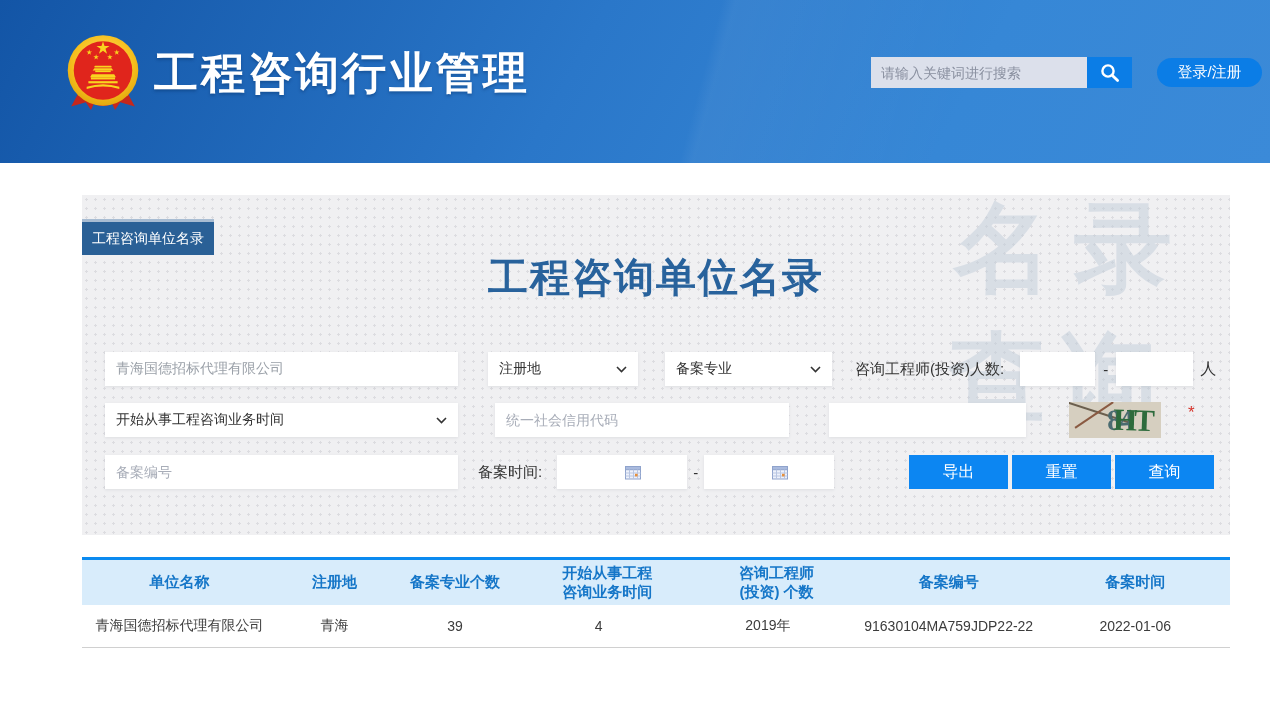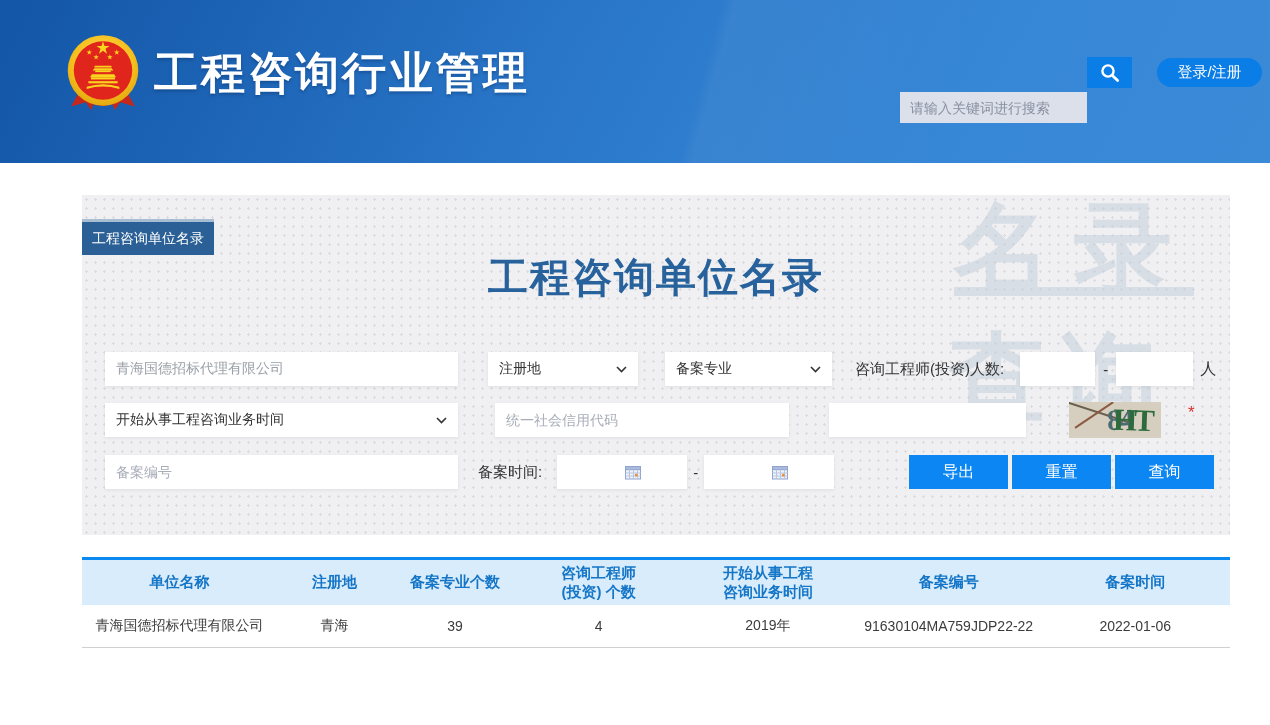--- a/index.html
+++ b/index.html
@@ -9,37 +9,37 @@
 
   
   .hdr { position:relative; width:100%; height:163px;
     background:linear-gradient(118deg,#1355a6 0%,#2a77c9 45%,#3687d6 75%,#3b8ad8 100%); }
   .hdr::after{ content:""; position:absolute; inset:0;
     background:linear-gradient(105deg,transparent 55%,rgba(255,255,255,.05) 56%,transparent 75%); }
   .logo { position:absolute; left:60px; top:30px; width:86px; height:86px; z-index:2; }
   .site-title { position:absolute; left:154px; top:44px; font-size:44px; font-weight:700;
     color:#fff; letter-spacing:3px; text-shadow:0 2px 3px rgba(0,40,90,.35); z-index:2; }
   .hdr-search { position:absolute; top:57px; right:138px; display:flex; height:31px; z-index:2; }
-  .hdr-search input { width:187px; height:31px; border:none; outline:none; background:#dce0eb;
-    font-size:14px; color:#444; padding:0 10px;margin-top:35px; }
+  .hdr-search input { width:216px; height:31px; border:none; outline:none; background:#dce0eb;
+    font-size:14px; color:#444; padding:0 10px; }
   .hdr-search input::placeholder { color:#8a90a0; }
   .hdr-search .sbtn { width:45px; height:31px; background:#0b7de6; border:none; cursor:pointer;
     display:flex; align-items:center; justify-content:center; }
   .login-btn { position:absolute; top:58px; right:8px; width:105px; height:29px; border:none;
     border-radius:15px; background:#0b7de6; color:#fff; font-size:15px; cursor:pointer; z-index:2;
     display:flex; align-items:center; justify-content:center; }
 
   
   .panel { position:absolute; left:82px; top:195px; width:1148px; height:340px;
     background-color:#f0f0f2;
     background-image:radial-gradient(circle,#dcdce0 1.1px,transparent 1.3px);
     background-size:9px 9px; overflow:hidden; }
   .wm { position:absolute; font-weight:700; line-height:1; color:#c2cdda; opacity:.5;
     z-index:0; pointer-events:none; }
-  .wm1 { top:4px; right:36px; font-size:98px; letter-spacing:22px;text-decoration:underline; }
+  .wm1 { top:4px; right:36px; font-size:98px; letter-spacing:22px; }
   .wm2 { top:134px; right:58px; font-size:98px; letter-spacing:14px; }
   .dir-tab { position:absolute; left:0; top:24px; height:36px; line-height:33px; padding:0 10px;
     background:#2a6096; border-top:3px solid #a8bcd2; color:#fff; font-size:14px; z-index:2; cursor:pointer; }
   .panel-title { position:absolute; left:0; right:0; top:55px; text-align:center; font-size:40px;
     font-weight:700; color:#28629c; letter-spacing:2px; z-index:1; }
 
   .frow { position:absolute; left:0; width:1148px; height:36px; display:flex; align-items:center;
     padding-left:23px; z-index:2; }
   .frow1 { top:156px; } .frow2 { top:207px;gap:17px; } .frow3 { top:259px; }
 
@@ -209,24 +209,24 @@
         <button class="act-btn">查询</button>
       </div>
     </div>
   </div>
 
   <div class="tbl">
     <div class="thead">
       <div class="th c0">单位名称</div>
       <div class="th c1">注册地</div>
       <div class="th c2">备案专业个数</div>
+      <div class="th c4">开始从事工程
+咨询业务时间</div>
       <div class="th c3">咨询工程师
 (投资) 个数</div>
-      <div class="th c4">开始从事工程
-咨询业务时间</div>
       <div class="th c5">备案编号</div>
       <div class="th c6">备案时间</div>
     </div>
     <div class="trow">
       <div class="td c0">青海国德招标代理有限公司</div>
       <div class="td c1">青海</div>
       <div class="td c2">39</div>
       <div class="td c3">4</div>
       <div class="td c4">2019年</div>
       <div class="td c5">91630104MA759JDP22-22</div>

